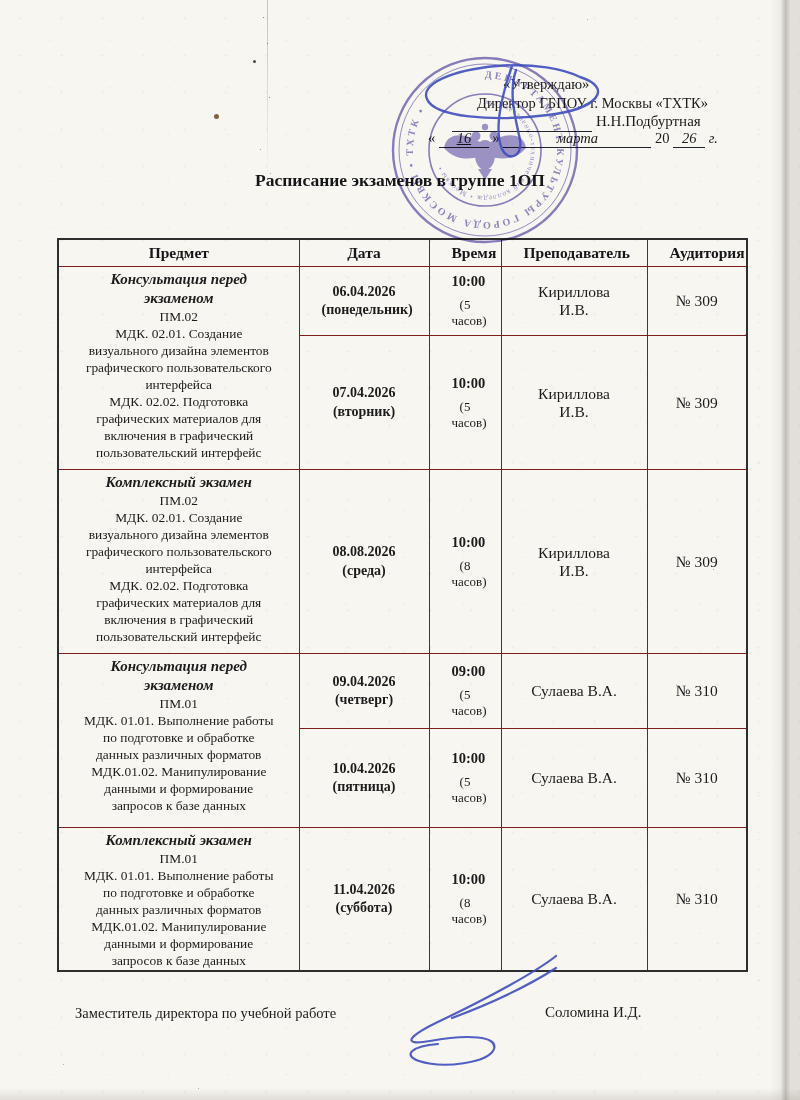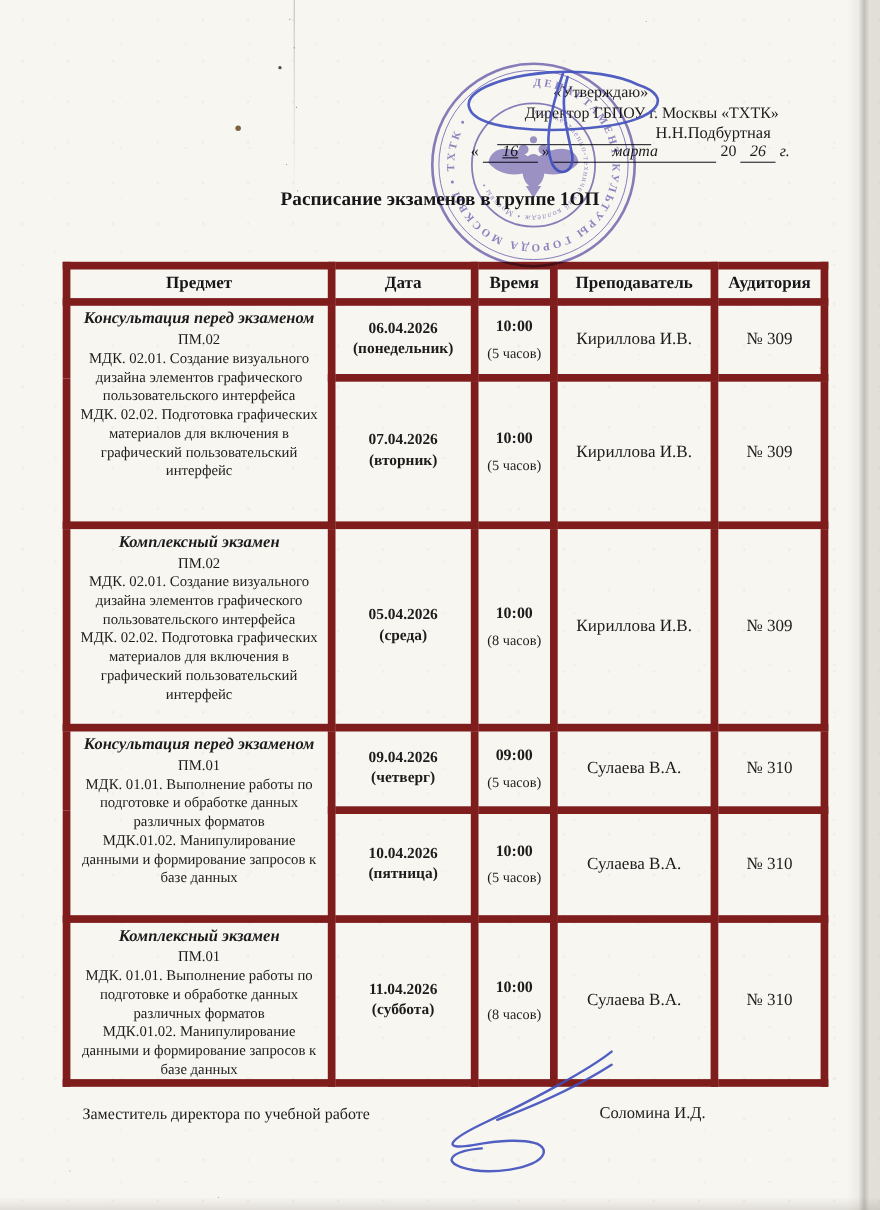--- a/index.html
+++ b/index.html
@@ -42,21 +42,21 @@
   
   .sig-top{left:0;top:0;width:800px;height:300px;z-index:5;pointer-events:none;}
   .sig-bottom{left:0;top:900px;width:800px;height:200px;z-index:5;pointer-events:none;}
   
   .title{left:0;top:168px;width:800px;text-align:center;z-index:1;}
   .title div{font-weight:bold;font-size:17.5px;line-height:25px;color:#17171a;}
   
   table.sched{position:absolute;left:57px;top:238px;width:689px;z-index:2;
     border-collapse:collapse;table-layout:fixed;}
   table.sched{border:2px solid #2e2e2e;}
-  .sched th,.sched td{border:7px solid #7f1d1d;padding:1px 6px;text-align:center;vertical-align:middle;}
+  .sched th,.sched td{border:1px solid #7f1d1d;padding:1px 22px;text-align:center;vertical-align:middle;}
   .sched th{height:24px;font-size:15.5px;font-weight:bold;color:#17171a;}
   .col-subj{width:241px;}.col-date{width:130px;}.col-time{width:72px;}.col-teach{width:146px;}.col-room{width:100px;}
   tr.h1{height:69px;}tr.h2{height:134px;}tr.h3{height:184px;}tr.h4{height:75px;}tr.h5{height:99px;}tr.h6{height:142px;}
   td.subj{vertical-align:top;padding-top:3px;}
   .subj-title{font-weight:bold;font-style:italic;font-size:15px;line-height:1.25;}
   .subj-body{font-size:13.4px;line-height:1.27;white-space:pre-line;}
   .cell-date{font-weight:bold;font-size:14px;line-height:1.3;}
   .cell-time-v{font-weight:bold;font-size:14.5px;}
   .cell-time-d{font-size:13px;margin-top:7px;}
   .cell-teach,.cell-room{font-size:15.5px;}
@@ -176,21 +176,21 @@
   </tr>
 
   <tr class="h3">
     <td class="subj">
       <div class="subj-title">Комплексный экзамен</div>
       <div class="subj-body">ПМ.02
 МДК. 02.01. Создание визуального дизайна элементов графического  пользовательского интерфейса
 МДК. 02.02. Подготовка графических материалов для включения в графический пользовательский интерфейс</div>
     </td>
     <td>
-      <div class="cell-date">05.04.2026</div>
+      <div class="cell-date">08.08.2026</div>
       <div class="cell-date">(среда)</div>
     </td>
     <td>
       <div class="cell-time-v">10:00</div>
       <div class="cell-time-d">(8 часов)</div>
     </td>
     <td class="cell-teach">Кириллова И.В.</td>
     <td class="cell-room">№ 309</td>
   </tr>
 

